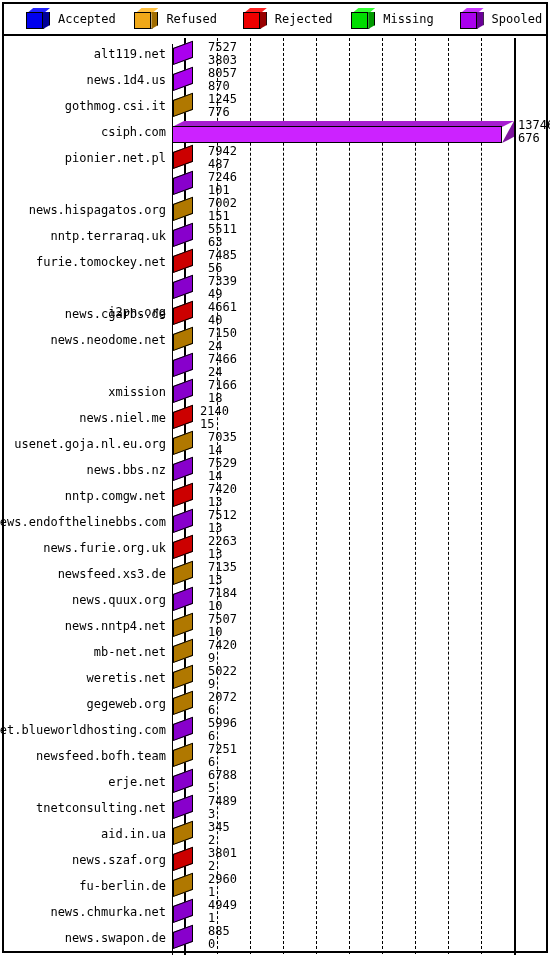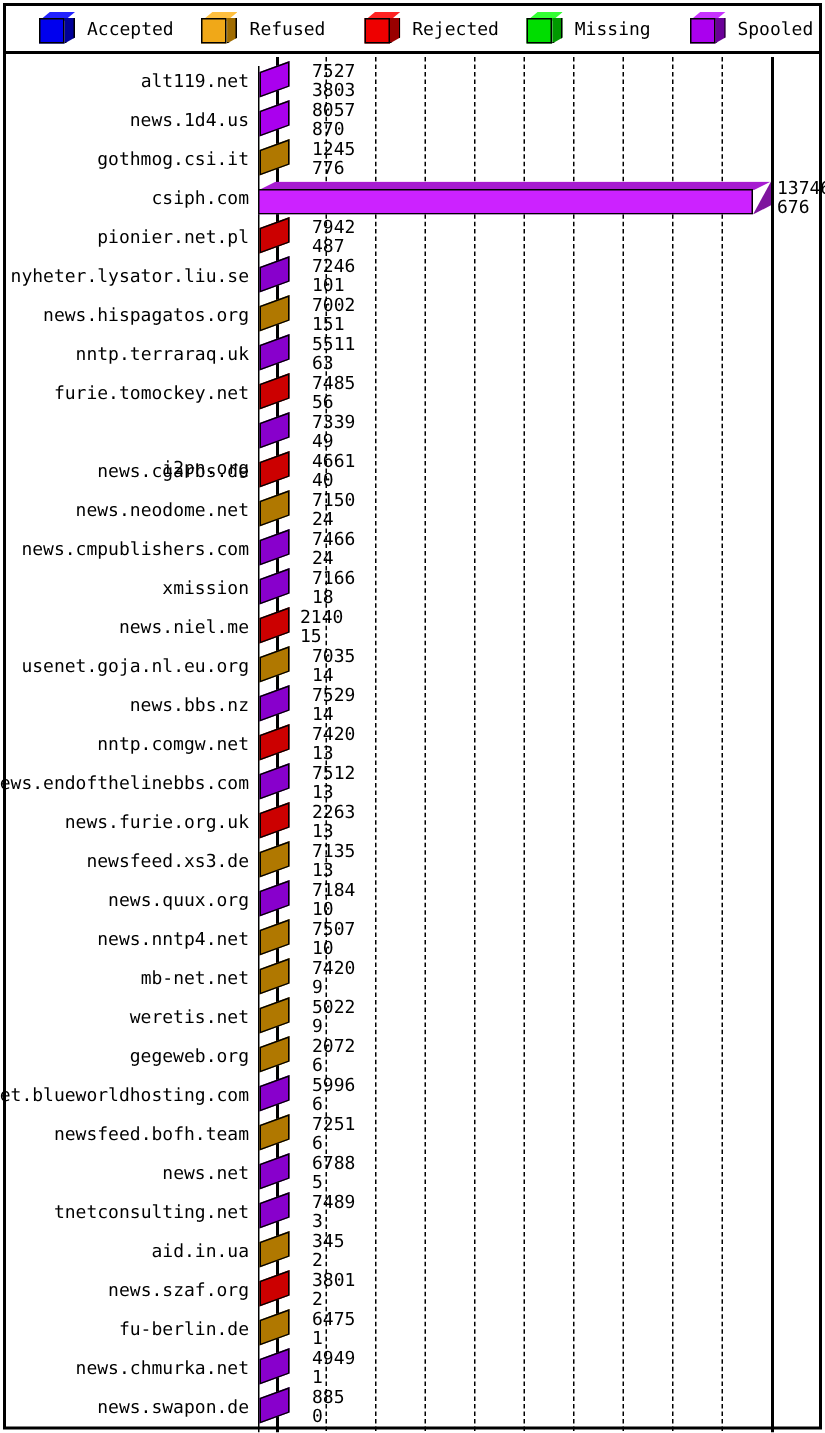--- a/index.html
+++ b/index.html
@@ -301,21 +301,20 @@
           <div class="row-label" style="right: 380px;">pionier.net.pl</div>
           <div class="bar-wrap" style="left: 168px; width: 34px;">
             <div class="bar-skew" style="left: 1px; width: 20px; background: rgb(204, 0, 0);"></div>
           </div>
           <div class="row-values" style="left: 204px;">
             <span class="val-top">7942</span>
             <span class="val-bottom">487</span>
           </div>
         </div>
         <div class="row" style="top: 134px;">
-          <div class="row-label" style="right: 380px;">nyheter.lysator.liu.se</div>
           <div class="bar-wrap" style="left: 168px; width: 34px;">
             <div class="bar-skew" style="left: 1px; width: 20px; background: rgb(136, 0, 204);"></div>
           </div>
           <div class="row-values" style="left: 204px;">
             <span class="val-top">7246</span>
             <span class="val-bottom">101</span>
           </div>
         </div>
         <div class="row" style="top: 160px;">
           <div class="row-label" style="right: 380px;">news.hispagatos.org</div>
@@ -371,21 +370,20 @@
           <div class="row-label" style="right: 380px;">news.neodome.net</div>
           <div class="bar-wrap" style="left: 168px; width: 34px;">
             <div class="bar-skew" style="left: 1px; width: 20px; background: rgb(176, 120, 0);"></div>
           </div>
           <div class="row-values" style="left: 204px;">
             <span class="val-top">7150</span>
             <span class="val-bottom">24</span>
           </div>
         </div>
         <div class="row" style="top: 316px;">
-          <div class="row-label" style="right: 380px;">news.cmpublishers.com</div>
           <div class="bar-wrap" style="left: 168px; width: 34px;">
             <div class="bar-skew" style="left: 1px; width: 20px; background: rgb(136, 0, 204);"></div>
           </div>
           <div class="row-values" style="left: 204px;">
             <span class="val-top">7466</span>
             <span class="val-bottom">24</span>
           </div>
         </div>
         <div class="row" style="top: 342px;">
           <div class="row-label" style="right: 380px;">xmission</div>
@@ -531,21 +529,21 @@
           <div class="row-label" style="right: 380px;">newsfeed.bofh.team</div>
           <div class="bar-wrap" style="left: 168px; width: 34px;">
             <div class="bar-skew" style="left: 1px; width: 20px; background: rgb(176, 120, 0);"></div>
           </div>
           <div class="row-values" style="left: 204px;">
             <span class="val-top">7251</span>
             <span class="val-bottom">6</span>
           </div>
         </div>
         <div class="row" style="top: 732px;">
-          <div class="row-label" style="right: 380px;">news.net</div>
+          <div class="row-label" style="right: 380px;">erje.net</div>
           <div class="bar-wrap" style="left: 168px; width: 34px;">
             <div class="bar-skew" style="left: 1px; width: 20px; background: rgb(136, 0, 204);"></div>
           </div>
           <div class="row-values" style="left: 204px;">
             <span class="val-top">6788</span>
             <span class="val-bottom">5</span>
           </div>
         </div>
         <div class="row" style="top: 758px;">
           <div class="row-label" style="right: 380px;">tnetconsulting.net</div>
@@ -576,21 +574,21 @@
             <span class="val-top">3801</span>
             <span class="val-bottom">2</span>
           </div>
         </div>
         <div class="row" style="top: 836px;">
           <div class="row-label" style="right: 380px;">fu-berlin.de</div>
           <div class="bar-wrap" style="left: 168px; width: 34px;">
             <div class="bar-skew" style="left: 1px; width: 20px; background: rgb(176, 120, 0);"></div>
           </div>
           <div class="row-values" style="left: 204px;">
-            <span class="val-top">6475</span>
+            <span class="val-top">2960</span>
             <span class="val-bottom">1</span>
           </div>
         </div>
         <div class="row" style="top: 862px;">
           <div class="row-label" style="right: 380px;">news.chmurka.net</div>
           <div class="bar-wrap" style="left: 168px; width: 34px;">
             <div class="bar-skew" style="left: 1px; width: 20px; background: rgb(136, 0, 204);"></div>
           </div>
           <div class="row-values" style="left: 204px;">
             <span class="val-top">4949</span>

